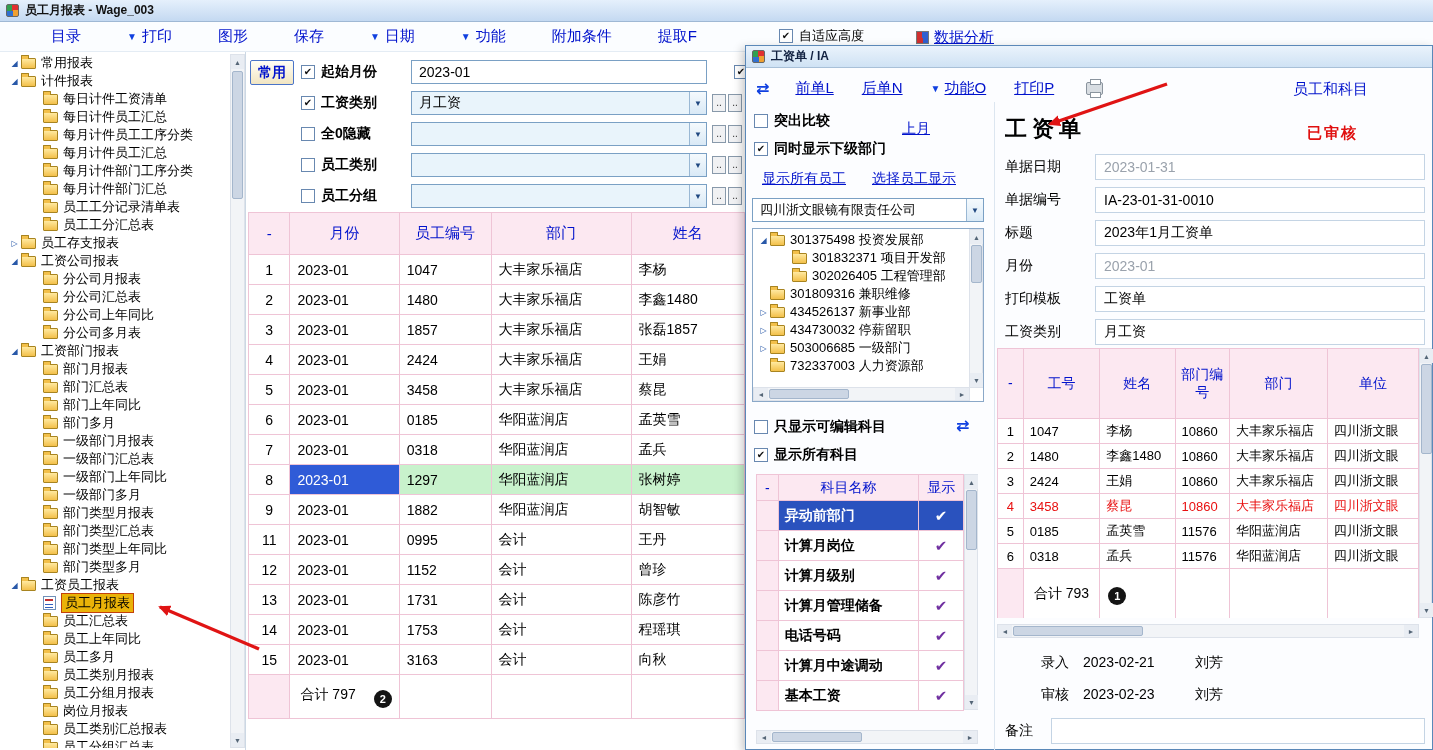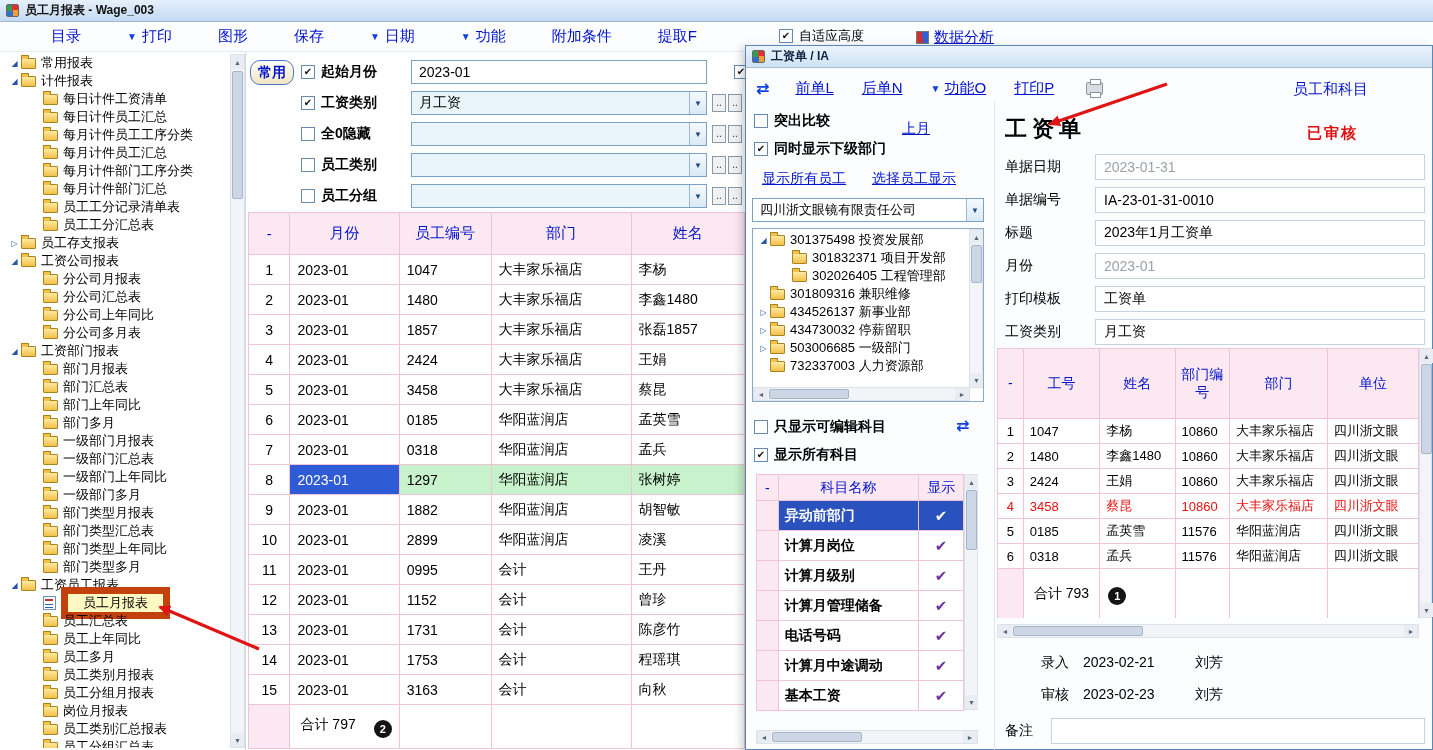--- a/index.html
+++ b/index.html
@@ -27,33 +27,33 @@
 .report-tree{position:absolute;left:6px;top:2px;width:222px;height:694px;overflow:hidden;}
 .tree-row{height:18px;display:flex;align-items:center;font-size:13px;color:#000;white-space:nowrap;cursor:pointer;}
 .tree-row.lvl0{padding-left:2px;}
 .tree-row.lvl1{padding-left:24px;}
 .tree-row .marker{flex:0 0 13px;width:13px;font-size:8px;color:#2858a8;text-align:center;}
 .folder{flex:0 0 15px;width:15px;height:11px;margin-right:5px;position:relative;background:linear-gradient(#ffe9a0,#f3c04a);border:1px solid #a88420;border-radius:1px;}
 .folder::before{content:"";position:absolute;left:-1px;top:-4px;width:6px;height:3px;background:#f3c04a;border:1px solid #a88420;border-bottom:none;border-radius:1px 1px 0 0;}
 .report-icon{flex:0 0 13px;width:12px;height:14px;margin-right:5px;background:#fff;border:1px solid #7090b8;position:relative;}
 .report-icon::before{content:"";position:absolute;left:1px;top:2px;width:8px;height:2px;background:#c03030;}
 .report-icon::after{content:"";position:absolute;left:1px;top:7px;width:8px;height:1px;background:#3060c0;box-shadow:0 3px 0 #3060c0;}
-.tree-row.selected .label{border:7px solid #c2410c;background:#fef9c3;padding:0 15px;}
+.tree-row.selected .label{border:1px solid #c2410c;background:#eab308;padding:0 3px;}
 
 
 .sb-track{position:absolute;background:#f2f4f7;border:1px solid #dde2ea;}
 .sb-btn{position:absolute;background:#e9edf3;color:#567;font-size:7px;display:flex;align-items:center;justify-content:center;cursor:pointer;}
 .sb-btn.v{left:0;width:13px;height:14px;}
 .sb-btn.h{top:0;width:14px;height:12px;}
 .sb-thumb{position:absolute;left:1px;width:11px;background:#ccd6e4;border:1px solid #a4b6cc;border-radius:2px;}
 .sb-hthumb{position:absolute;top:1px;height:10px;background:#ccd6e4;border:1px solid #a4b6cc;border-radius:2px;}
 
 
 .main-panel{position:absolute;left:247px;top:52px;width:498px;height:698px;background:#fff;}
-.tab-btn{position:absolute;left:3px;top:8px;width:44px;height:25px;border:1px solid #4a74c8;border-radius:10px;background:linear-gradient(#fffef6,#f1e5c2);color:#0012cc;font-size:14px;font-weight:600;display:flex;align-items:center;justify-content:center;cursor:pointer;}
+.tab-btn{position:absolute;left:3px;top:8px;width:44px;height:25px;border:1px solid #4a74c8;border-radius:2px;background:linear-gradient(#fffef6,#f1e5c2);color:#0012cc;font-size:14px;font-weight:600;display:flex;align-items:center;justify-content:center;cursor:pointer;}
 .filter-panel{position:absolute;left:54px;top:0;width:444px;height:160px;}
 .filter-row{position:absolute;left:0;height:24px;display:flex;align-items:center;width:444px;}
 .flabel{font-size:14px;font-weight:600;color:#000;margin-left:6px;width:88px;white-space:nowrap;}
 .ctl{position:absolute;left:110px;width:296px;}
 .txt{border:1px solid #7aa0c4;background:#fff;height:24px;font-size:14px;color:#000;display:flex;align-items:center;padding:0 7px;}
 .combo{display:flex;align-items:stretch;border:1px solid #7aa0c4;background:#e9f4fb;height:24px;}
 .combo .val{flex:1;padding:0 7px;font-size:14px;color:#000;display:flex;align-items:center;overflow:hidden;white-space:nowrap;}
 .combo .drop{width:17px;background:linear-gradient(#f5fafd,#d9e9f6);border-left:1px solid #9ab8d4;display:flex;align-items:center;justify-content:center;font-size:8px;color:#204880;cursor:pointer;}
 .dots{position:absolute;width:14px;height:18px;border:1px solid #8899aa;background:#f0f1f3;font-size:10px;line-height:1;display:flex;align-items:center;justify-content:center;color:#333;cursor:pointer;}
 .d1{left:411px;} .d2{left:427px;}
@@ -520,27 +520,20 @@
               <td class="sel-green">1297</td>
               <td class="mar sel-green">华阳蓝润店</td>
               <td class="mar sel-green">张树婷</td>
             </tr>
             <tr>
               <td class="num">9</td>
               <td>2023-01</td>
               <td>1882</td>
               <td class="mar">华阳蓝润店</td>
               <td class="mar">胡智敏</td>
-            </tr>
-            <tr>
-              <td class="num">10</td>
-              <td>2023-01</td>
-              <td>2899</td>
-              <td class="mar">华阳蓝润店</td>
-              <td class="mar">凌溪</td>
             </tr>
             <tr>
               <td class="num">11</td>
               <td>2023-01</td>
               <td>0995</td>
               <td class="mar">会计</td>
               <td class="mar">王丹</td>
             </tr>
             <tr>
               <td class="num">12</td>

